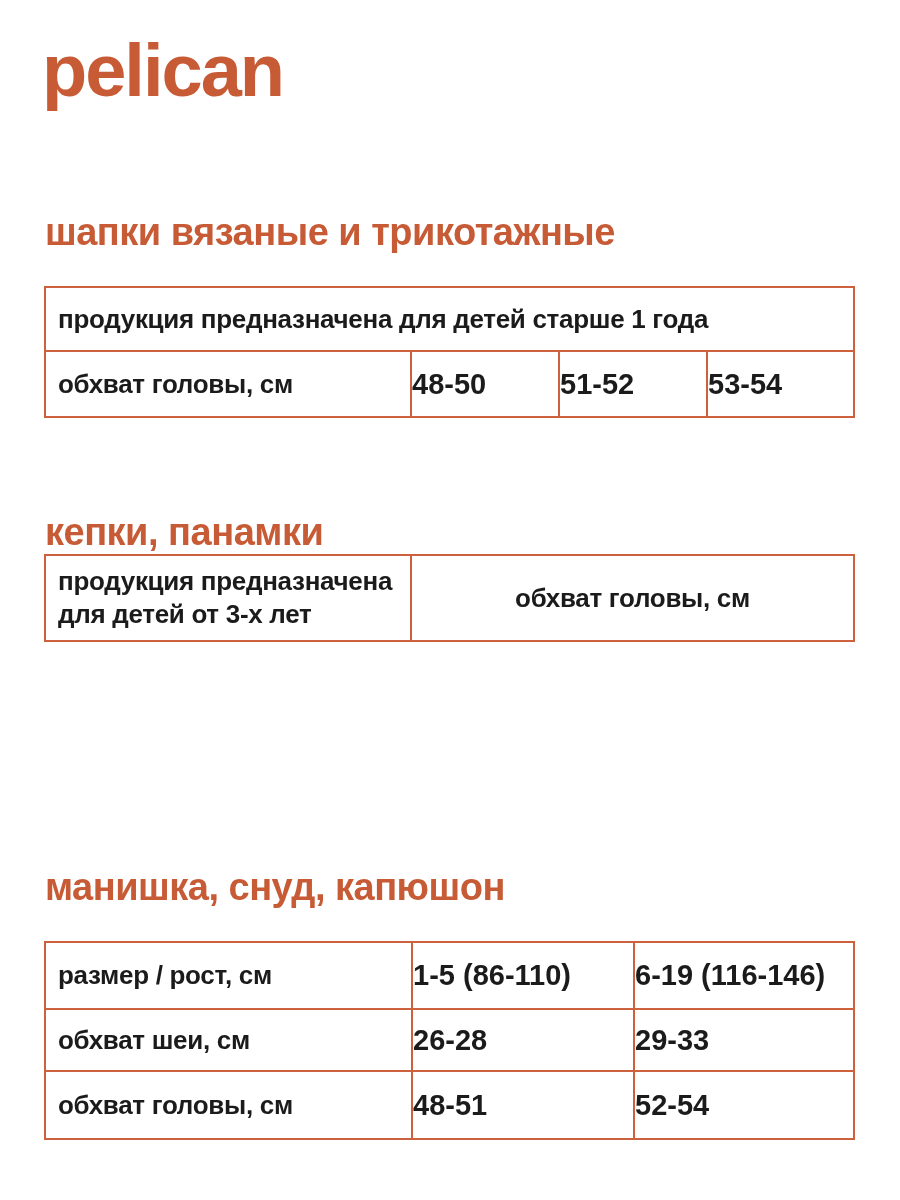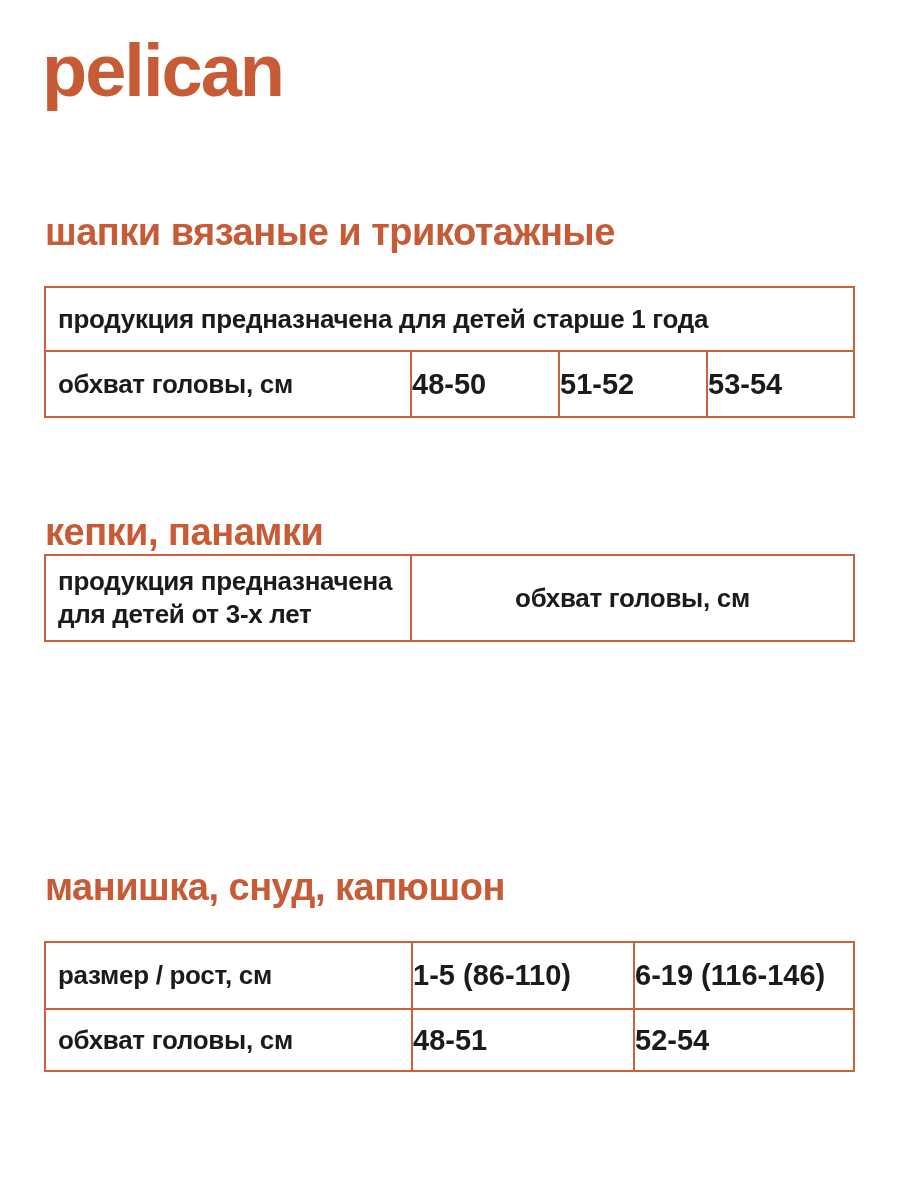--- a/index.html
+++ b/index.html
@@ -109,18 +109,23 @@
       <col style="width:222px">
       <col style="width:220px">
     </colgroup>
   <tbody>
       <tr>
     <td class="label">размер / рост, см</td>
     <td class="value">1-5 (86-110)</td>
     <td class="value">6-19 (116-146)</td>
   </tr>
   <tr>
+    <td class="label">обхват шеи, см</td>
+    <td class="value">26-28</td>
+    <td class="value">29-33</td>
+  </tr>
+  <tr>
     <td class="label">обхват головы, см</td>
     <td class="value">48-51</td>
     <td class="value">52-54</td>
   </tr>
 </tbody>
   </table>
 
 </body></html>

